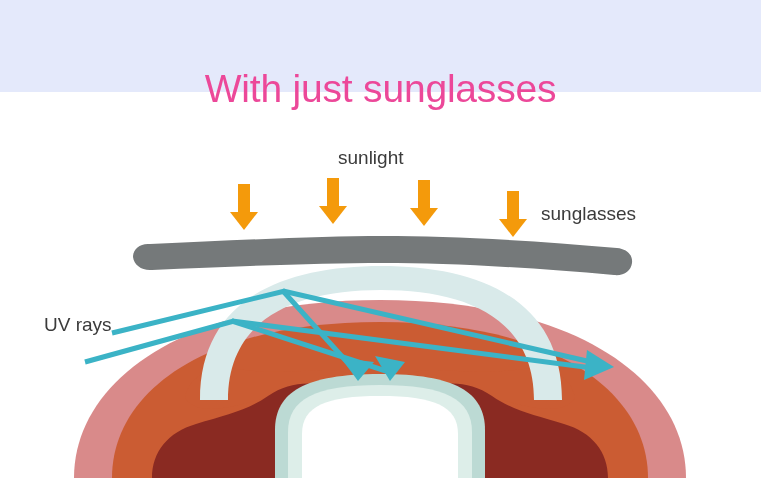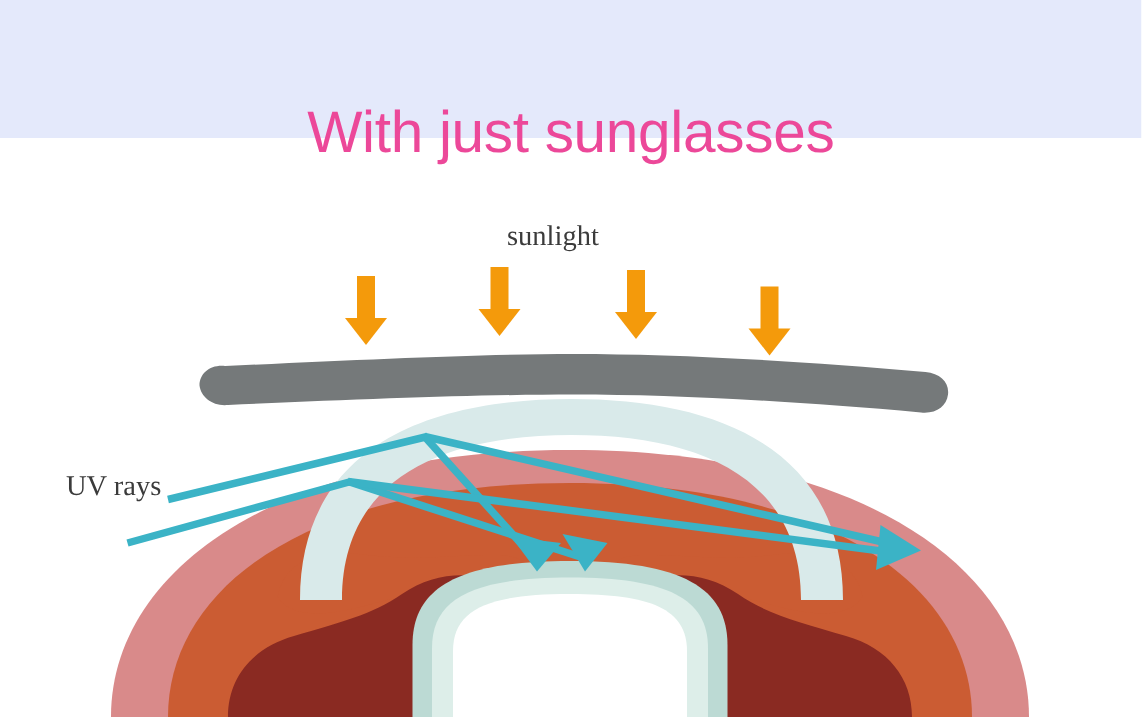--- a/index.html
+++ b/index.html
@@ -50,21 +50,21 @@
     left: 0;
     top: 0;
     width: 761px;
     height: 478px;
   }
   .lbl {
     position: absolute;
     color: #3b3b3b;
     font-size: 19px;
     white-space: nowrap;
-    font-family: Liberation Serif, serif;
+    font-family: Liberation Sans, sans-serif;
   }
   #label-sunlight { left: 338px; top: 147px; }
   #label-sunglasses { left: 541px; top: 203px; }
   #label-uvrays { left: 44px; top: 302px; margin-top: 12px; }
 </style>
 </head>
 <body>
 
 <div id="slide">
 
@@ -193,15 +193,16 @@
       <g fill="#3bb3c6">
         <polygon points="341,358 374,362 358,381"></polygon>
         <polygon points="375,356 405,362 390,381"></polygon>
         <polygon points="587,350 614,367 584,380"></polygon>
       </g>
 
     </g>
   </svg>
 
   <div class="lbl" id="label-sunlight">sunlight</div>
+  <div class="lbl" id="label-sunglasses">sunglasses</div>
   <div class="lbl" id="label-uvrays">UV rays</div>
 
 </div>
 
 </body></html>

